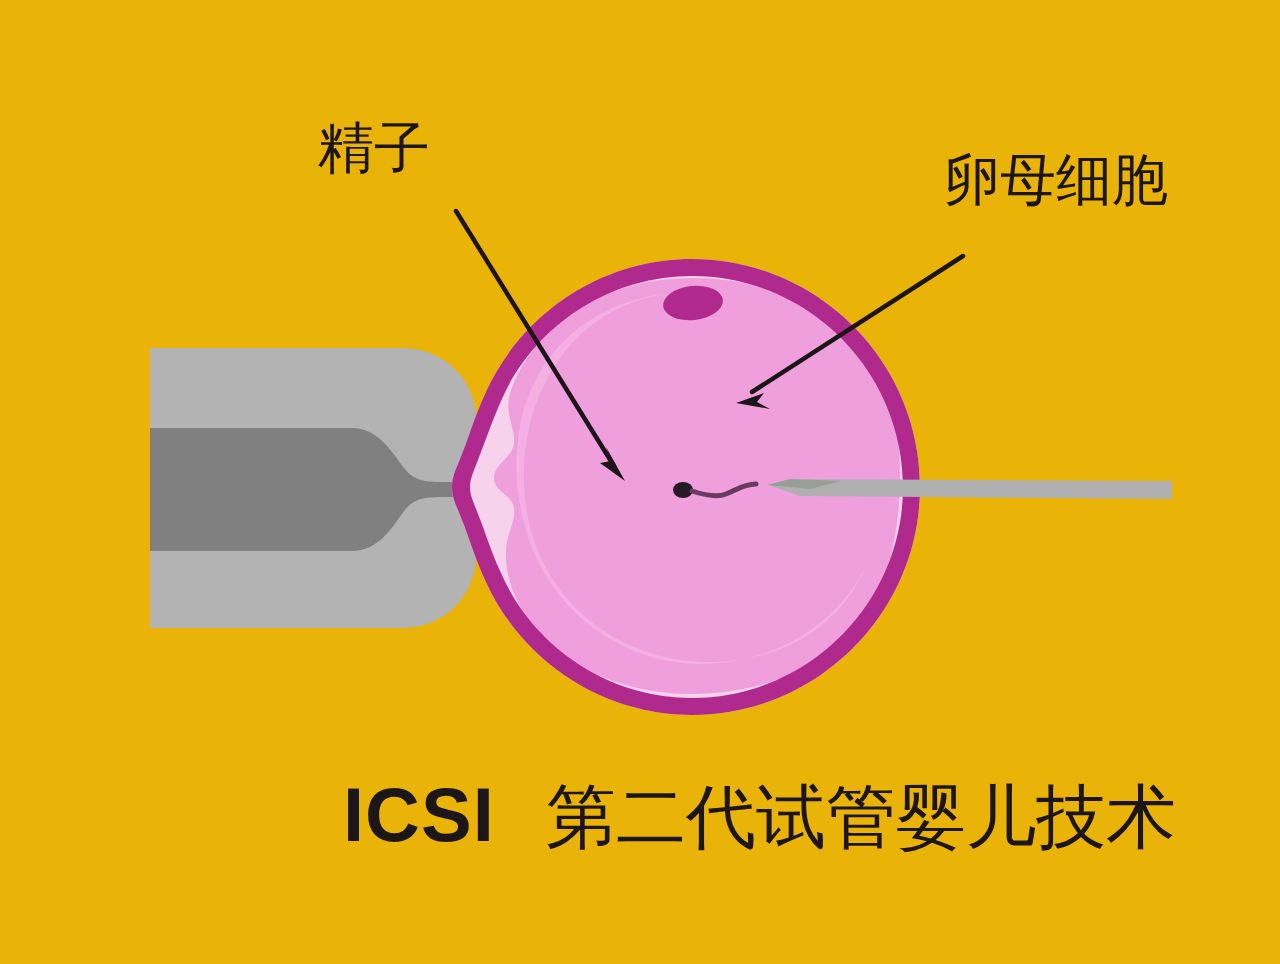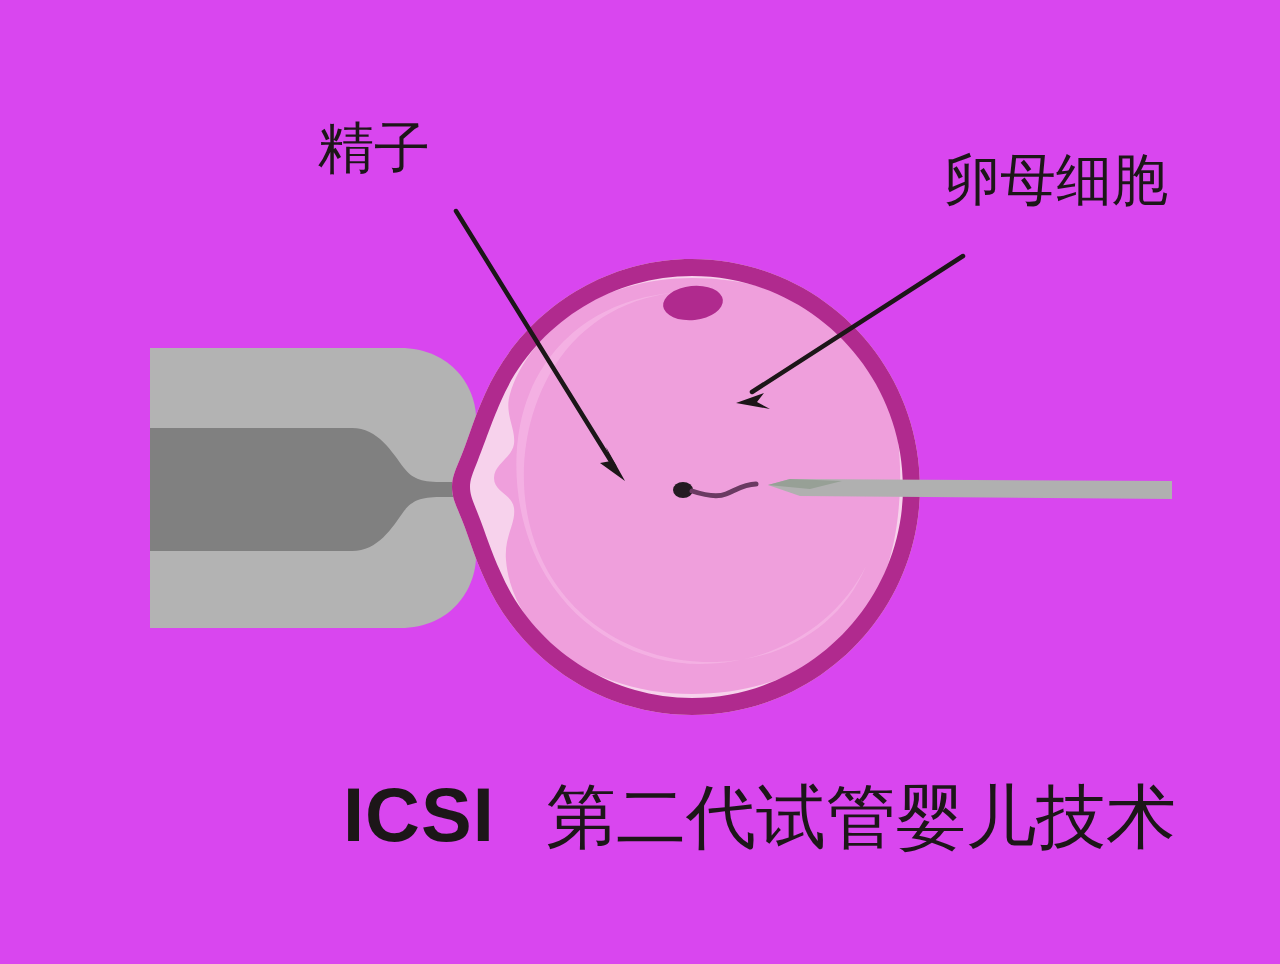--- a/index.html
+++ b/index.html
@@ -10,21 +10,21 @@
   body {
     width: 1280px;
     height: 964px;
     overflow: hidden;
     font-family: "Liberation Sans", "DejaVu Sans", sans-serif;
   }
   #stage {
     position: relative;
     width: 1280px;
     height: 964px;
-    background: #d946ef;
+    background: #eab308;
     text-align: center;
   }
   #figure {
     position: absolute;
     left: 0;
     top: 0;
     width: 1280px;
     height: 964px;
     display: block;
   }

